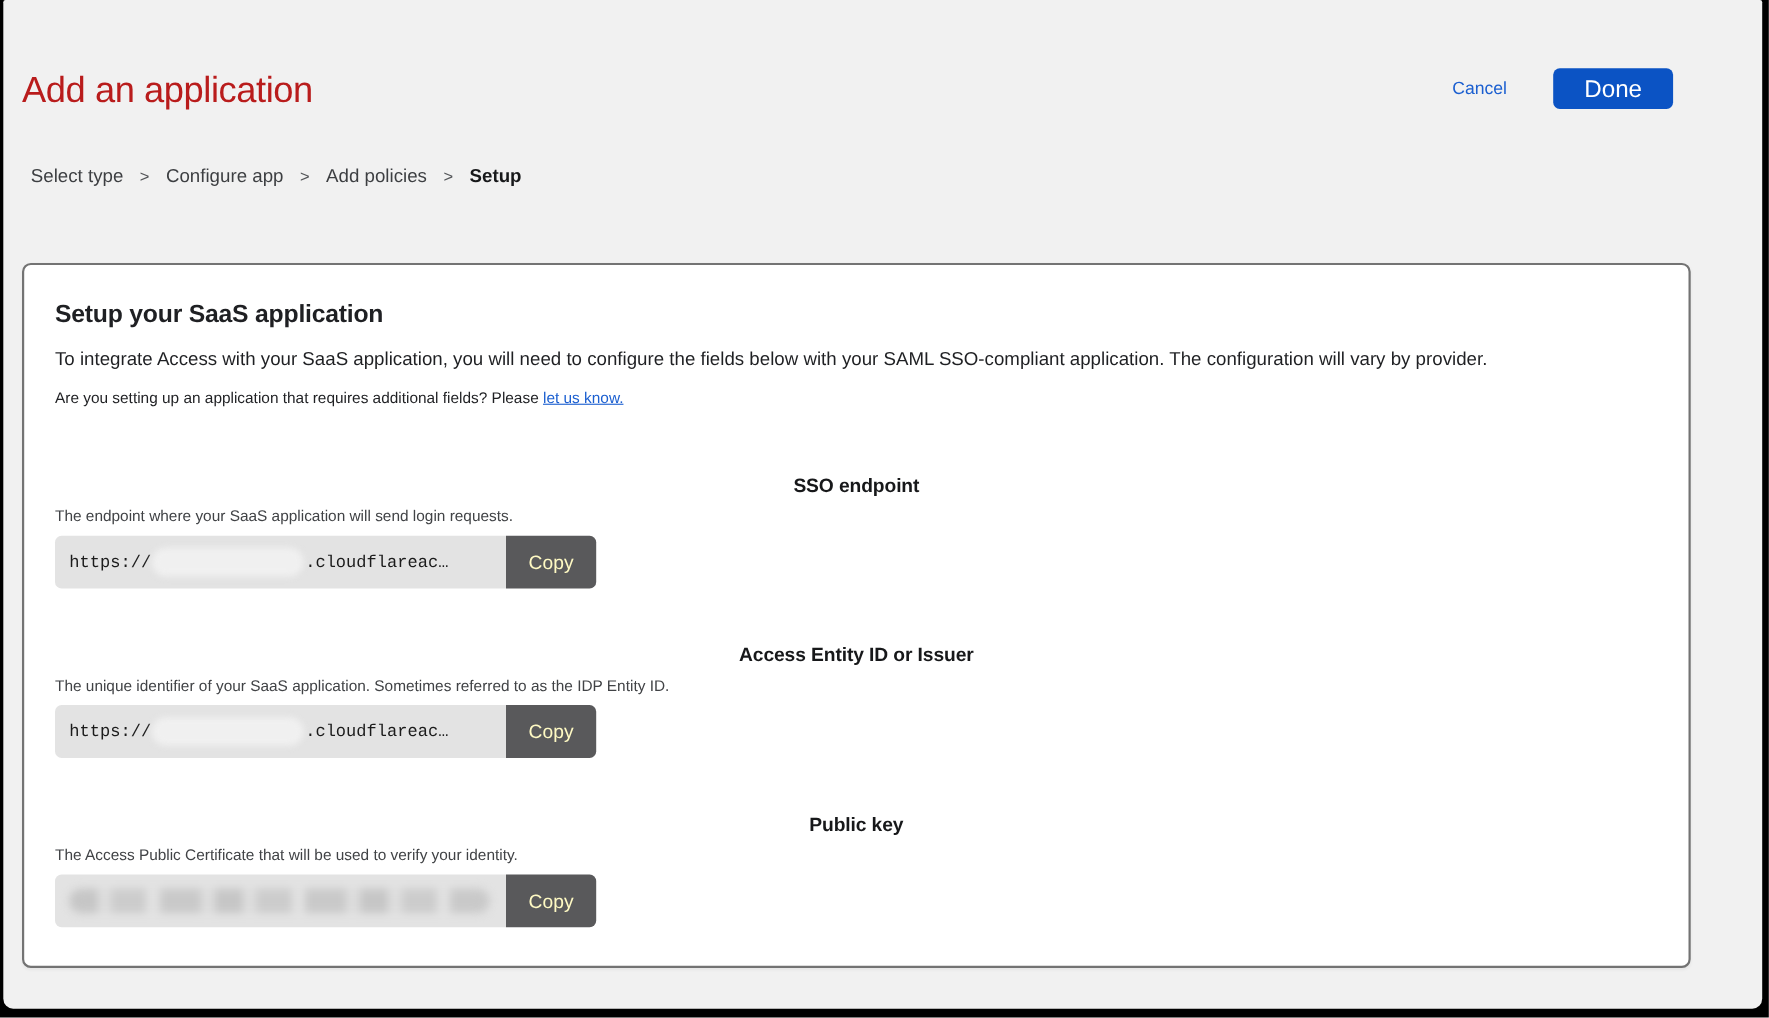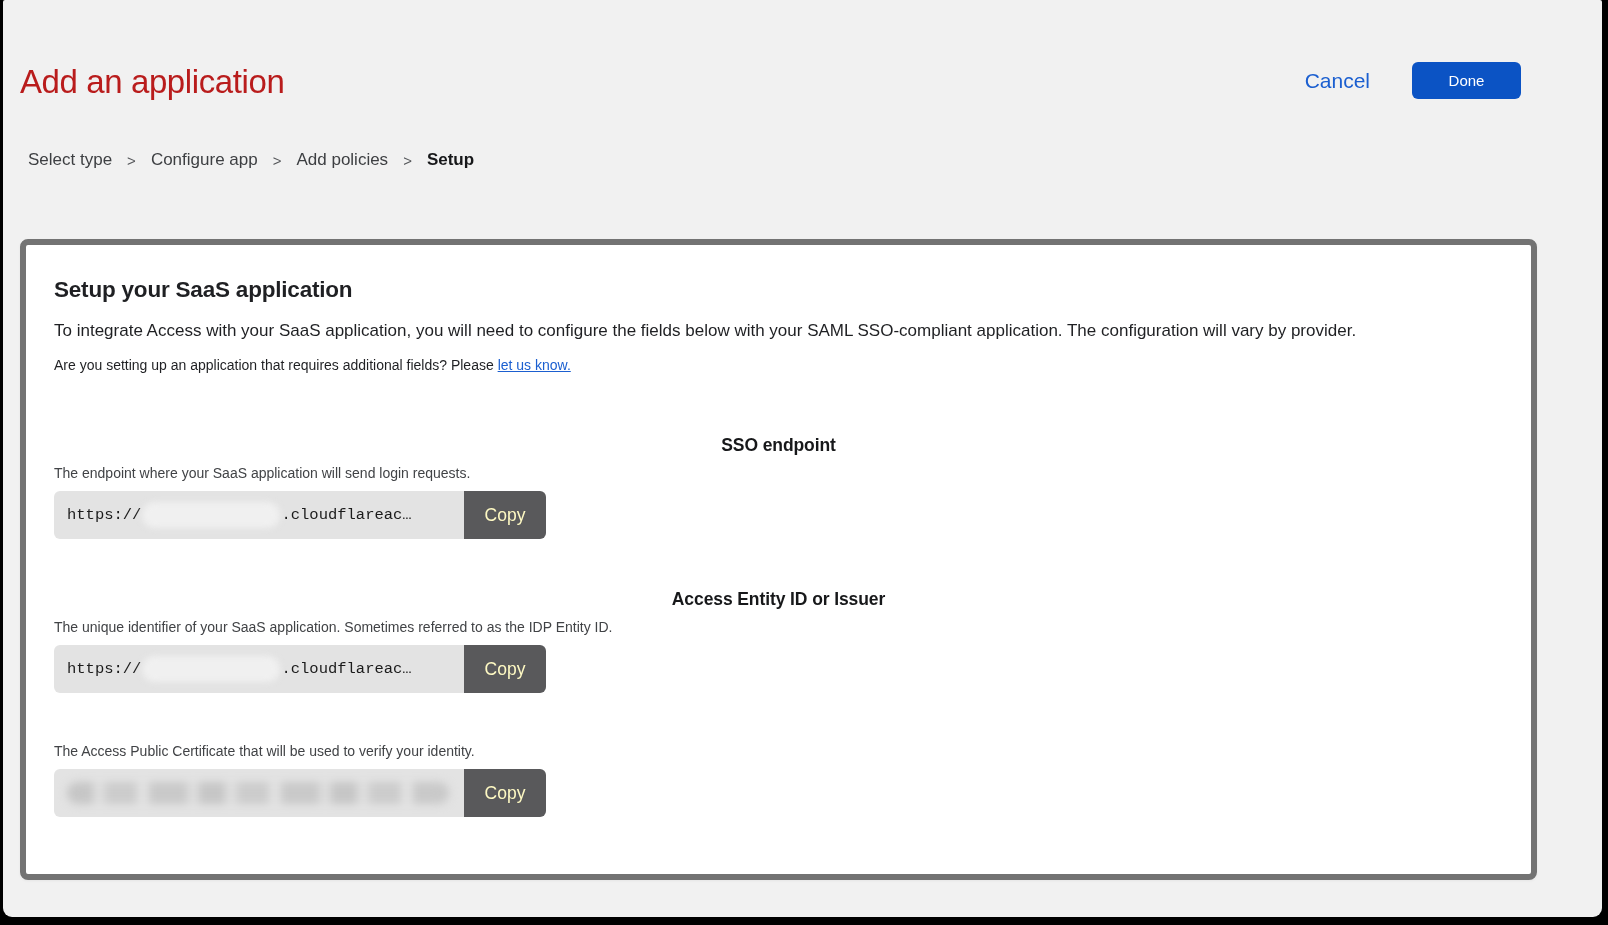--- a/index.html
+++ b/index.html
@@ -27,30 +27,30 @@
     color: #b91c1c;
   }
   .header-actions {
     position: absolute;
     top: 62px; right: 81px;
     display: flex;
     align-items: center;
     gap: 42px;
   }
   .cancel-link {
-    font-size: 21px;
+    font-size: 16px;
     color: #1b5fd0;
     cursor: pointer;
     text-decoration: none;
   }
   .done-btn {
     width: 109px; height: 37px;
     background: #0b53c4;
     color: #fff;
-    font-size: 15px;
+    font-size: 22px;
     border: none;
     border-radius: 6px;
     cursor: pointer;
     font-family: "Liberation Sans", sans-serif;
   }
   
   .breadcrumb {
     position: absolute;
     left: 25px; top: 150px;
     display: flex;
@@ -61,21 +61,21 @@
   }
   .breadcrumb .sep { color: #55575a; font-size: 15px; }
   .breadcrumb .current { font-weight: 700; color: #17181a; }
   .breadcrumb .crumb { cursor: pointer; }
   
   .card {
     position: absolute;
     left: 17px; top: 239px;
     width: 1517px; height: 641px;
     background: #ffffff;
-    border: 6px solid #737373;
+    border: 2px solid #737373;
     border-radius: 8px;
     box-shadow: 0 1px 3px rgba(0,0,0,0.05);
     padding: 32px 28px;
   }
   .card-title {
     font-size: 22.5px;
     font-weight: 700;
     color: #1f2023;
     letter-spacing: -0.2px;
   }
@@ -216,20 +216,21 @@
         <div class="code-box">
             <span>https://</span>
             <span class="redacted-pill"></span>
             <span>.cloudflareac…</span>
           </div>
         <button class="copy-btn">Copy</button>
       </div>
     </div>
 
     <div class="field">
+      <h3>Public key</h3>
       <p class="desc">The Access Public Certificate that will be used to verify your identity.</p>
       <div class="code-row">
         <div class="code-box">
             <span class="redacted-long"></span>
           </div>
         <button class="copy-btn">Copy</button>
       </div>
     </div>
   </section>
 

